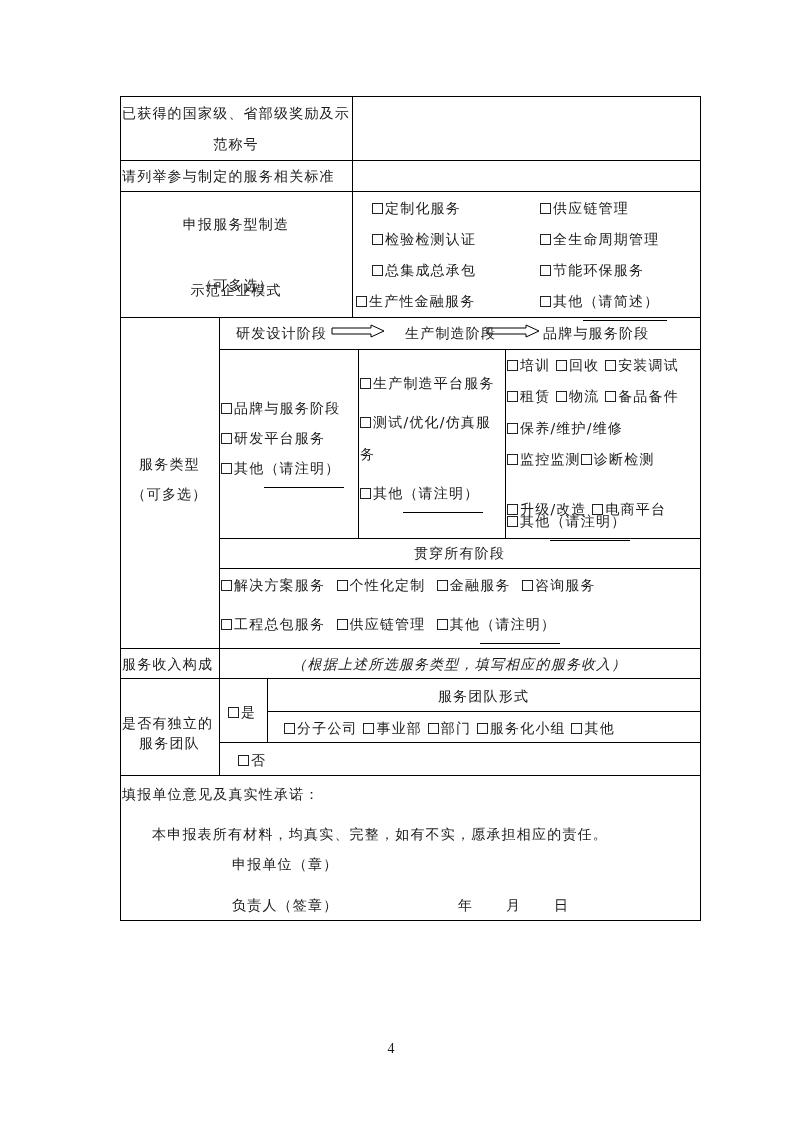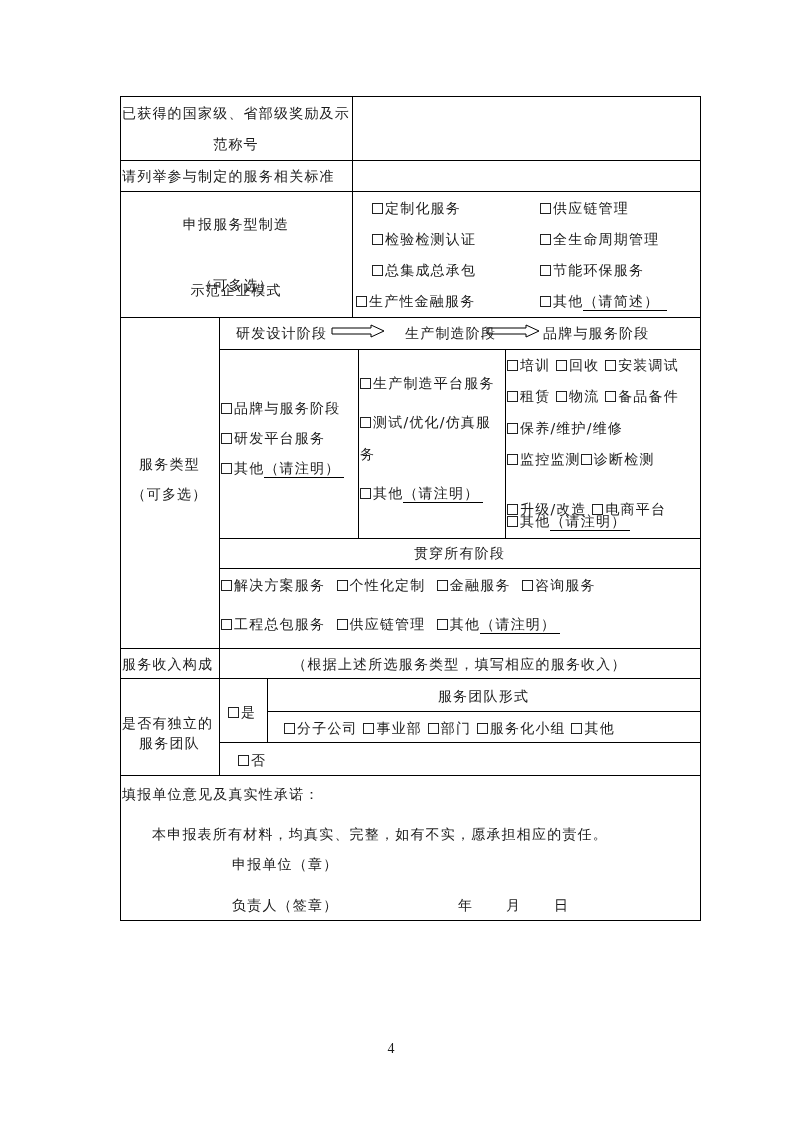--- a/index.html
+++ b/index.html
@@ -3,22 +3,22 @@
 <meta charset="utf-8">
 <style>
   html, body { margin:0; padding:0; background:#ffffff; }
   body { width:793px; height:1122px; position:relative; font-family:"DejaVu Sans", sans-serif; color:#1a1a1a; overflow:hidden; }
   .abs { position:absolute; }
   .hl { position:absolute; height:1px; background:#000; }
   .vl { position:absolute; width:1px; background:#000; }
   .t { position:absolute; font-size:14px; line-height:16px; white-space:nowrap; letter-spacing:1.2px; }
   .c { text-align:center; }
   .cb { display:inline-block; width:11px; height:11px; border:1px solid #222; margin-right:2px; vertical-align:-1px; box-sizing:border-box; }
-  .ul { display:inline-block; border-bottom:1px solid #000; padding-bottom:1px; }
-  .it { }
+  .ul { display:inline-block; border-bottom:1px solid #000; padding-bottom:11px; }
+  .it { font-style:italic; }
 </style>
 </head>
 <body>
 
 <div class="hl" style="left:120px; top:96px; width:581px;"></div>
 <div class="vl" style="left:120px; top:96px; height:825px;"></div>
 <div class="vl" style="left:700px; top:96px; height:825px;"></div>
 <div class="hl" style="left:120px; top:920px; width:581px;"></div>
 
 <div class="hl" style="left:120px; top:160px; width:581px;"></div>

